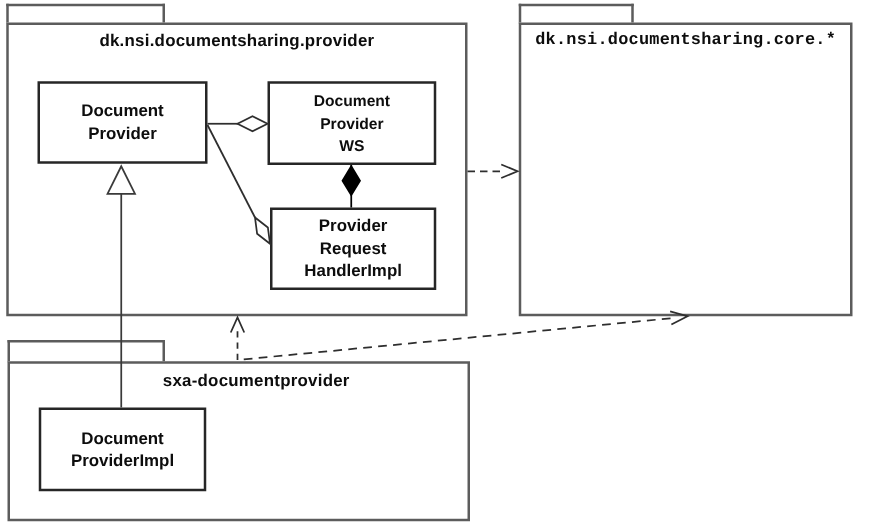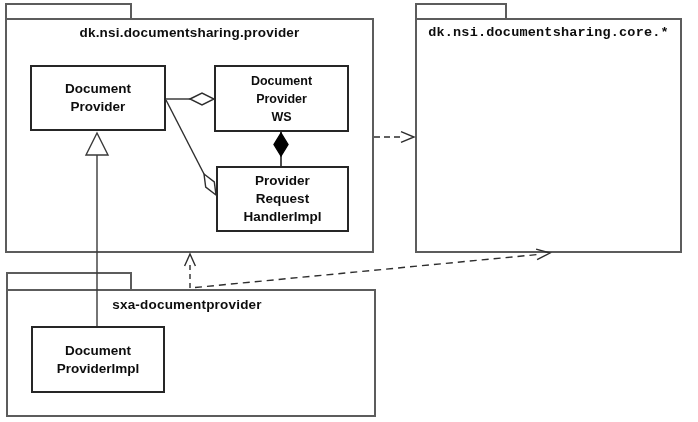--- a/index.html
+++ b/index.html
@@ -73,21 +73,21 @@
   <div class="pkg-tab" style="left:5px; top:3px; width:127px; height:16px;"></div>
   <div class="pkg-body" style="left:5px; top:18px; width:369px; height:235px;"></div>
   <div class="pkg-title" style="left:5px; top:25px; width:369px;">dk.nsi.documentsharing.provider</div>
 
   <div class="pkg-tab" style="left:415px; top:3px; width:92px; height:16px;"></div>
   <div class="pkg-body" style="left:415px; top:18px; width:267px; height:235px;"></div>
   <div class="pkg-title" style="left:415px; top:25px; width:267px;font-family:Liberation Mono, monospace;">dk.nsi.documentsharing.core.*</div>
 
   <div class="pkg-tab" style="left:6px; top:272px; width:126px; height:18px;"></div>
   <div class="pkg-body" style="left:6px; top:289px; width:370px; height:128px;"></div>
-  <div class="pkg-title" style="left:2px; top:297px; width:370px;">sxa-documentprovider</div>
+  <div class="pkg-title" style="left:20px; top:297px; width:370px;">sxa-documentprovider</div>
 
   <div class="cls-box" style="left:30px; top:65px; width:136px; height:66px;">
     <div class="cls-label">Document
 Provider</div>
   </div>
 
   <div class="cls-box" style="left:214px; top:65px; width:135px; height:67px;">
     <div class="cls-label small">Document
 Provider
 WS</div>

